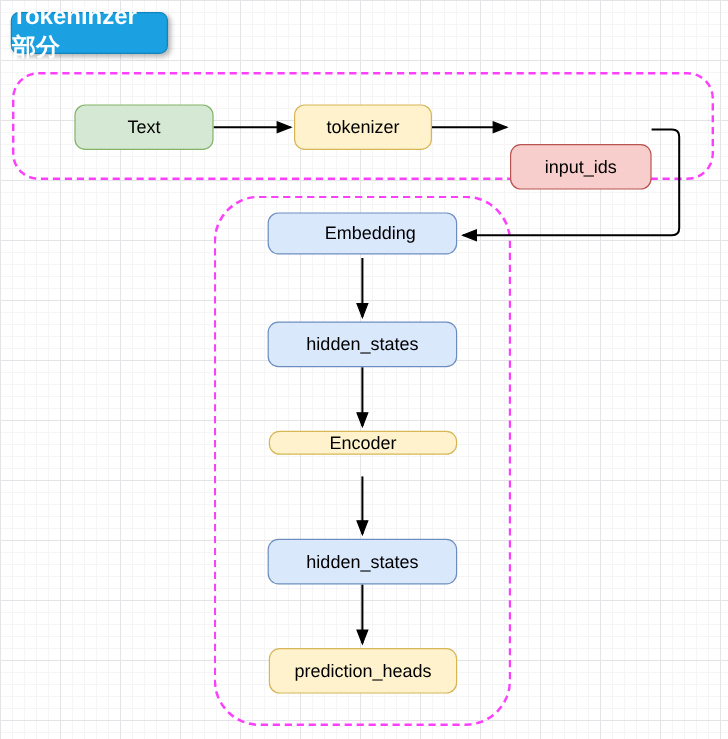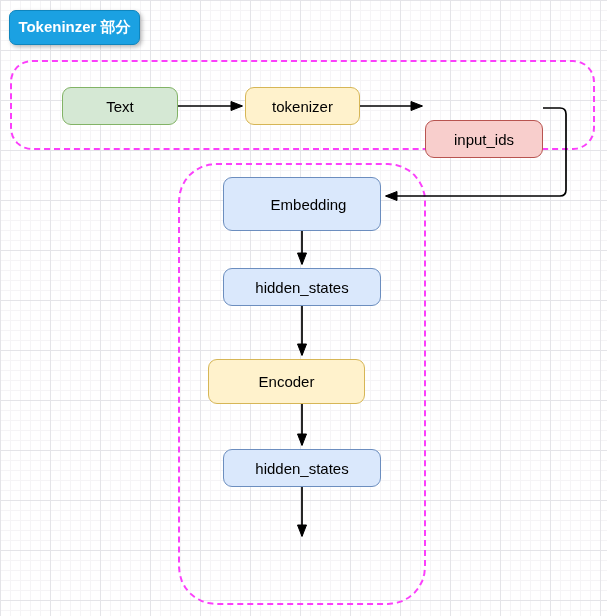--- a/index.html
+++ b/index.html
@@ -43,30 +43,30 @@
   .node.blue   { background: #dae8fc; border-color: #6c8ebf; }
   .tag {
     display: flex;
     align-items: center;
     justify-content: center;
     background: #1ba1e2;
     border: 1.5px solid #0f85bd;
     border-radius: 7px;
     color: #ffffff;
     font-weight: bold;
-    font-size: 15px;
+    font-size: 20px;
     box-shadow: 2px 2px 4px rgba(0,0,0,0.28);
   }
   
   .n-text        { left: 62px;  top: 87px;  width: 116px; height: 38px; }
   .n-tokenizer   { left: 245px; top: 87px;  width: 115px; height: 38px; }
   .n-inputids    { left: 425px; top: 87px;  width: 118px; height: 38px; margin-top: 33px; }
-  .n-embedding   { left: 223px; top: 177px; width: 158px; height: 54px; padding-left: 13px; }
+  .n-embedding   { left: 223px; top: 177px; width: 158px; height: 35px; padding-left: 13px; }
   .n-hidden1     { left: 223px; top: 268px; width: 158px; height: 38px; }
-  .n-encoder     { left: 208px; top: 359px; width: 157px; height: 45px; }
+  .n-encoder     { left: 224px; top: 359px; width: 157px; height: 20px; }
   .n-hidden2     { left: 223px; top: 449px; width: 158px; height: 38px; }
   .n-prediction  { left: 224px; top: 540px; width: 157px; height: 38px; }
   .tag-tokenizer { left: 9px;   top: 10px;  width: 131px; height: 35px; }
   .tag-bert      { left: 75px;  top: 229px; width: 129px; height: 38px; }
   .edges-layer { left: 0; top: 0; width: 607px; height: 616px; pointer-events: none; }
 </style>
 </head>
 <body>
 
 <div class="canvas">
@@ -94,14 +94,15 @@
   <div class="abs tag tag-tokenizer">Tokeninzer 部分</div>
 
   <div class="abs node green n-text">Text</div>
   <div class="abs node yellow n-tokenizer">tokenizer</div>
   <div class="abs node red n-inputids">input_ids</div>
 
   <div class="abs node blue n-embedding">Embedding</div>
   <div class="abs node blue n-hidden1">hidden_states</div>
   <div class="abs node yellow n-encoder">Encoder</div>
   <div class="abs node blue n-hidden2">hidden_states</div>
+  <div class="abs node yellow n-prediction">prediction_heads</div>
 
 </div>
 
 </body></html>

